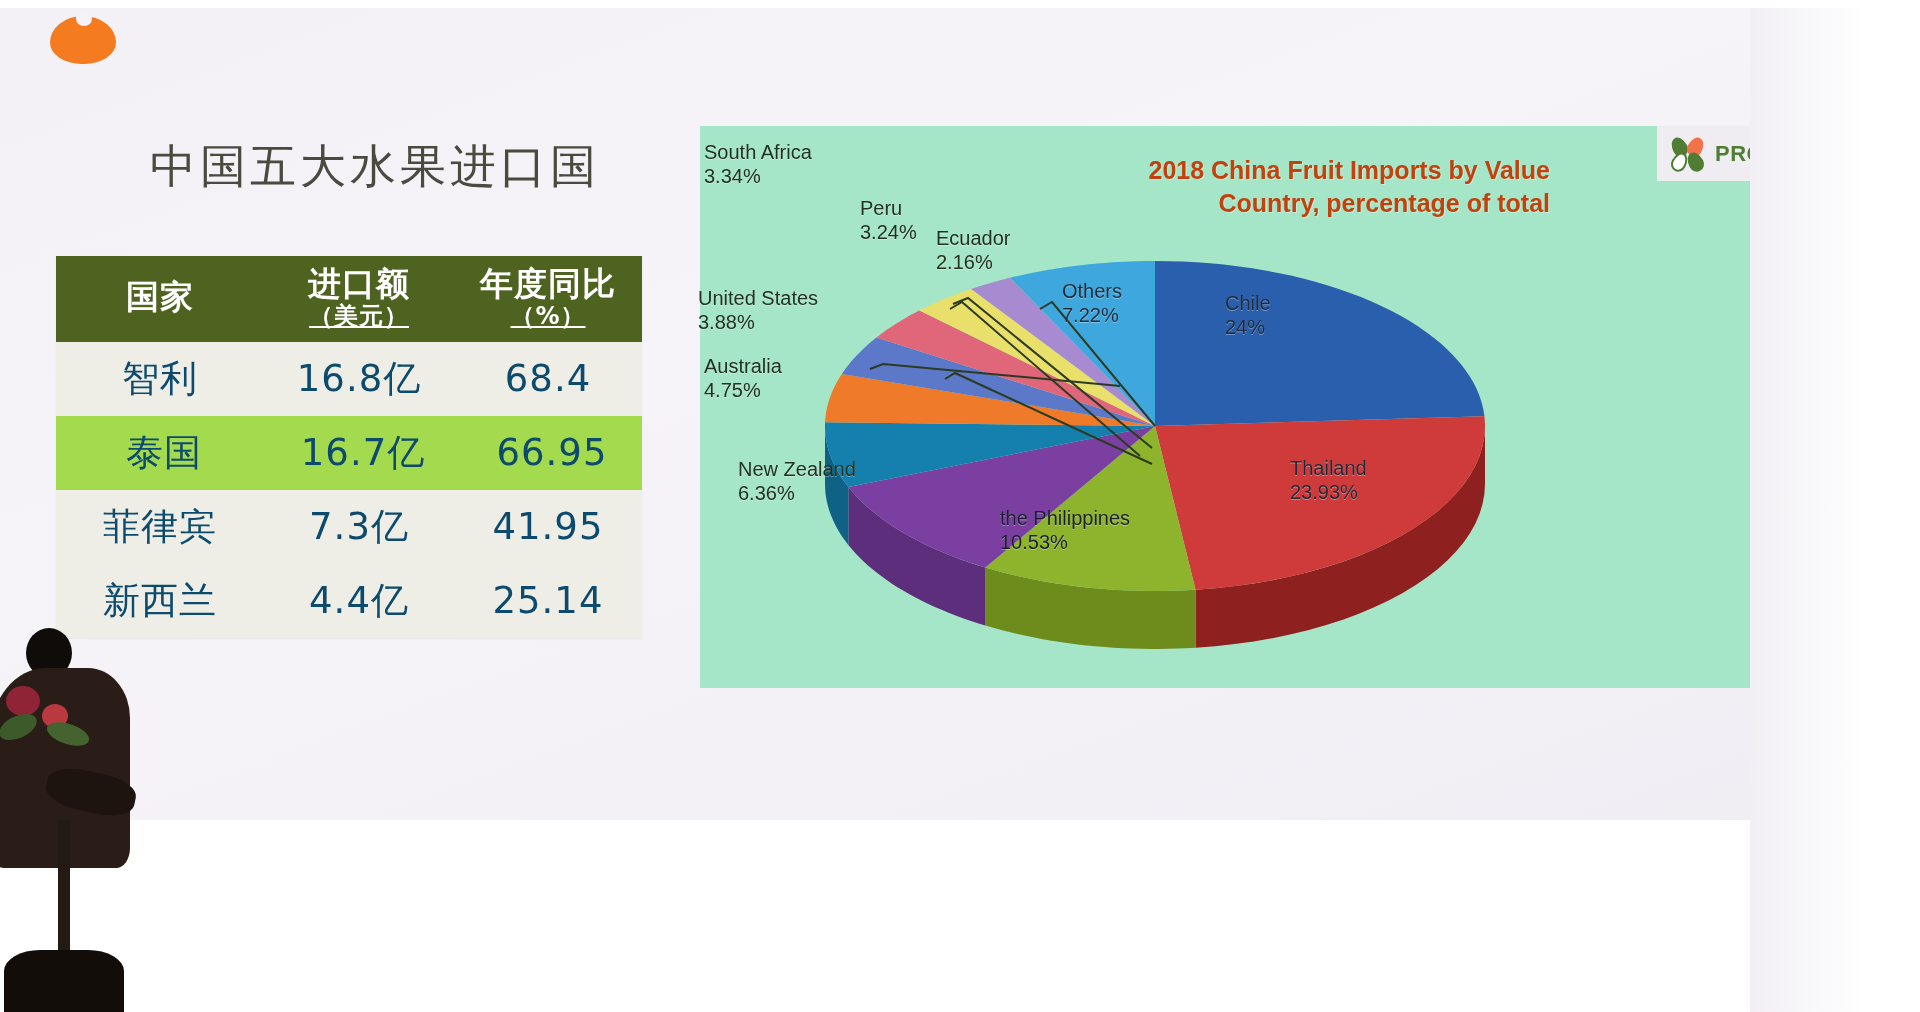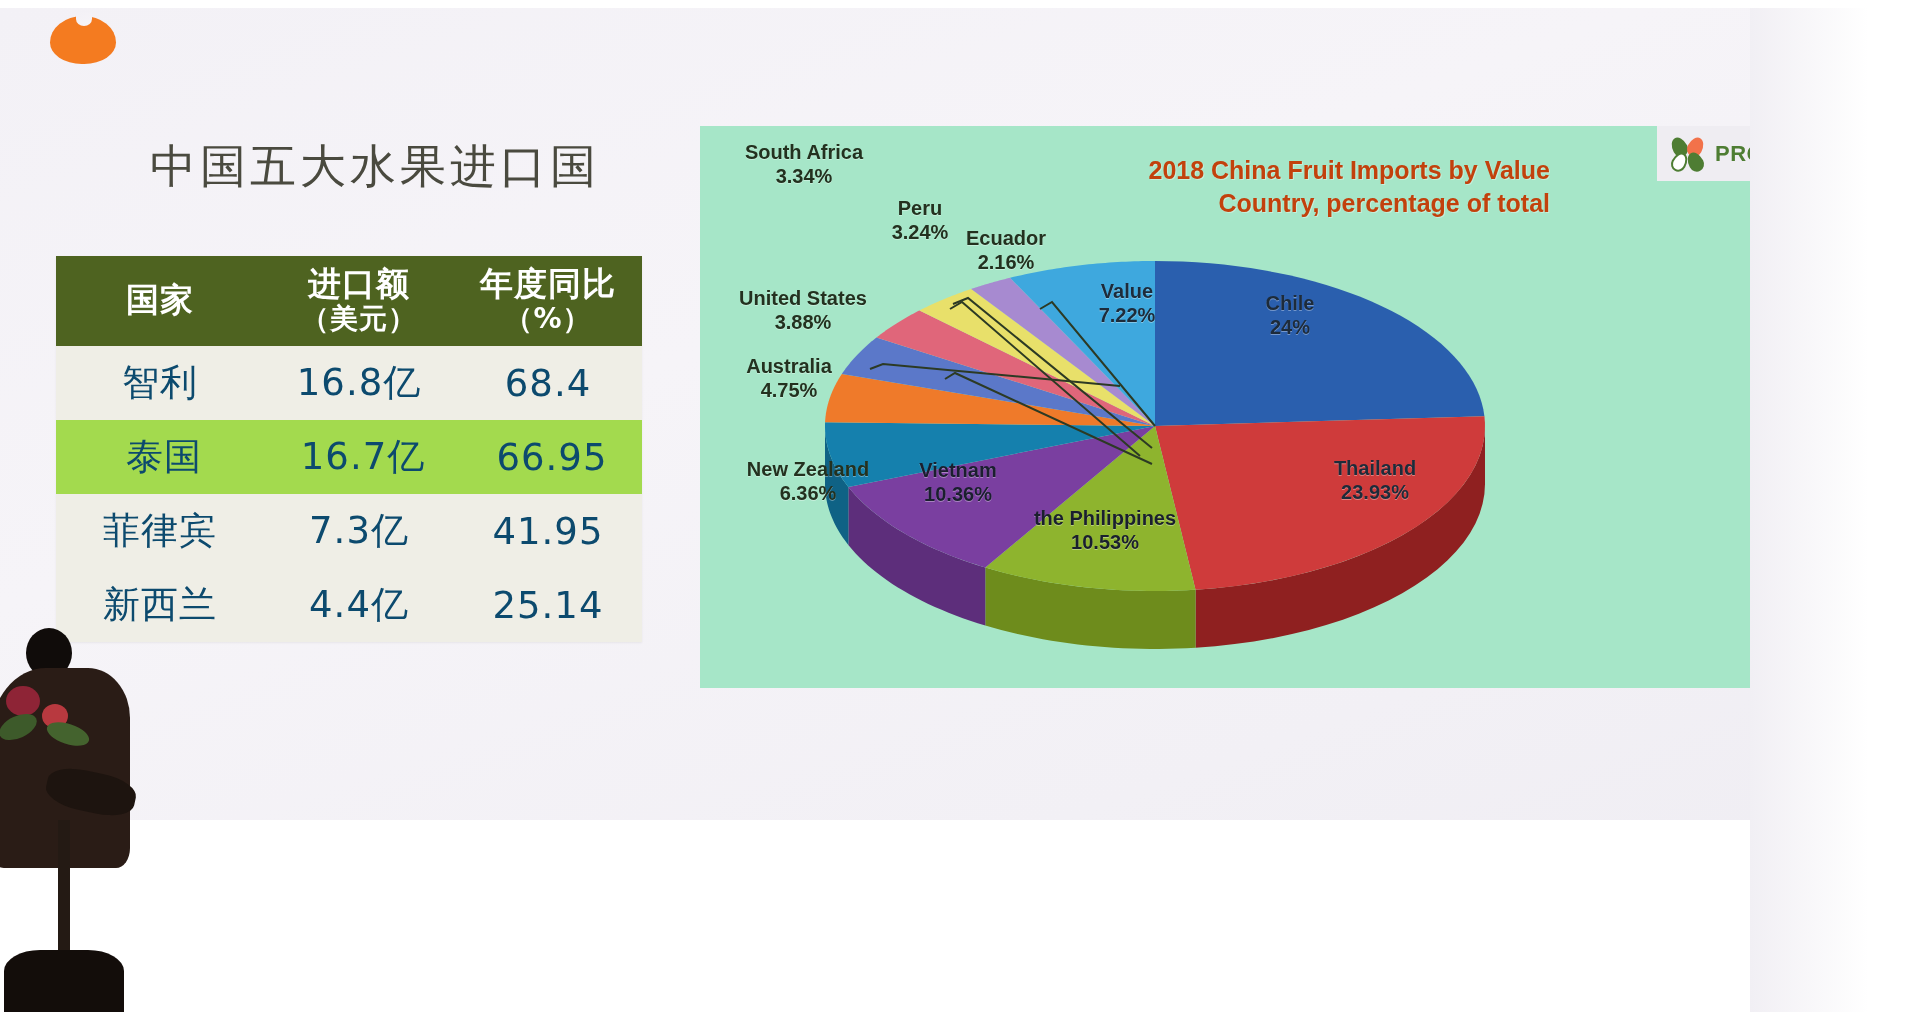--- a/index.html
+++ b/index.html
@@ -63,21 +63,21 @@
   #cn-table thead th {
     background: #4e6320;
     color: #ffffff;
     font-size: 33px;
     font-weight: bold;
     padding: 10px 20px 12px;
     line-height: 1.12;
     text-align: center;
     letter-spacing: 1px;
   }
-  #cn-table thead th .sub { display:block; font-size: 28px; }
+  #cn-table thead th .sub { display:block; font-size: 24px; text-decoration: underline; }
   #cn-table tbody td {
     font-size: 37px;
     color: #0c4a6e;
     text-align: center;
     padding: 12px 4px;
     height: 66px;
     letter-spacing: 1px;
   }
   #cn-table tbody tr.odd  td { background: #efeee6; }
   #cn-table tbody tr.even td { background: #a3da4e; padding-left: 12px; }
@@ -116,22 +116,22 @@
   #pr-logo .txt .g { color:#4e7d33; }
   #pr-logo .txt .o { color:#f2724a; }
 
   
   #pie-wrap { position:absolute; left:0; top:0; width:1215px; height:562px; }
   #pie-svg { position:absolute; left:0; top:0; }
 
   
   .lbl {
     position:absolute;
-    font-size: 20px; font-weight: bold; line-height: 1.22;
-    color:#23311f; text-align:center; white-space:nowrap;
+    font-size: 20px; font-weight: normal; line-height: 1.22;
+    color:#23311f; white-space:nowrap;
     text-shadow: 0 1px 0 rgba(255,255,255,.35);
   }
   .lbl.in { color:#1d2b3a; }
   .lbl.onpie { color:#1a1f2e; }
 
   .leader { position:absolute; stroke:#2c3a24; stroke-width:2; fill:none; }
 
   
   #person {
     position:absolute; left:-10px; top:612px; width:190px; height:400px;
@@ -277,32 +277,28 @@
       <div class="lbl" style="left:4px; top:228px; width:170px;">
         <div>Australia</div>
         <div>4.75%</div>
       </div>
 
       <div class="lbl" style="left:38px; top:332px; width:140px;">
         <div style="white-space:normal; line-height:1.16;">New Zealand</div>
         <div>6.36%</div>
       </div>
 
-      <div class="lbl onpie" style="left:178px; top:332px; width:160px;">
-        <div>Vietnam</div>
-        <div>10.36%</div>
-      </div>
 
       <div class="lbl onpie" style="left:300px; top:380px; width:210px;">
         <div>the Philippines</div>
         <div>10.53%</div>
       </div>
 
       <div class="lbl in" style="left:362px; top:153px; width:130px;">
-        <div>Value</div>
+        <div>Others</div>
         <div>7.22%</div>
       </div>
 
       <div class="lbl in" style="left:525px; top:165px; width:130px;">
         <div>Chile</div>
         <div>24%</div>
       </div>
 
       <div class="lbl in" style="left:590px; top:330px; width:170px;">
         <div>Thailand</div>

